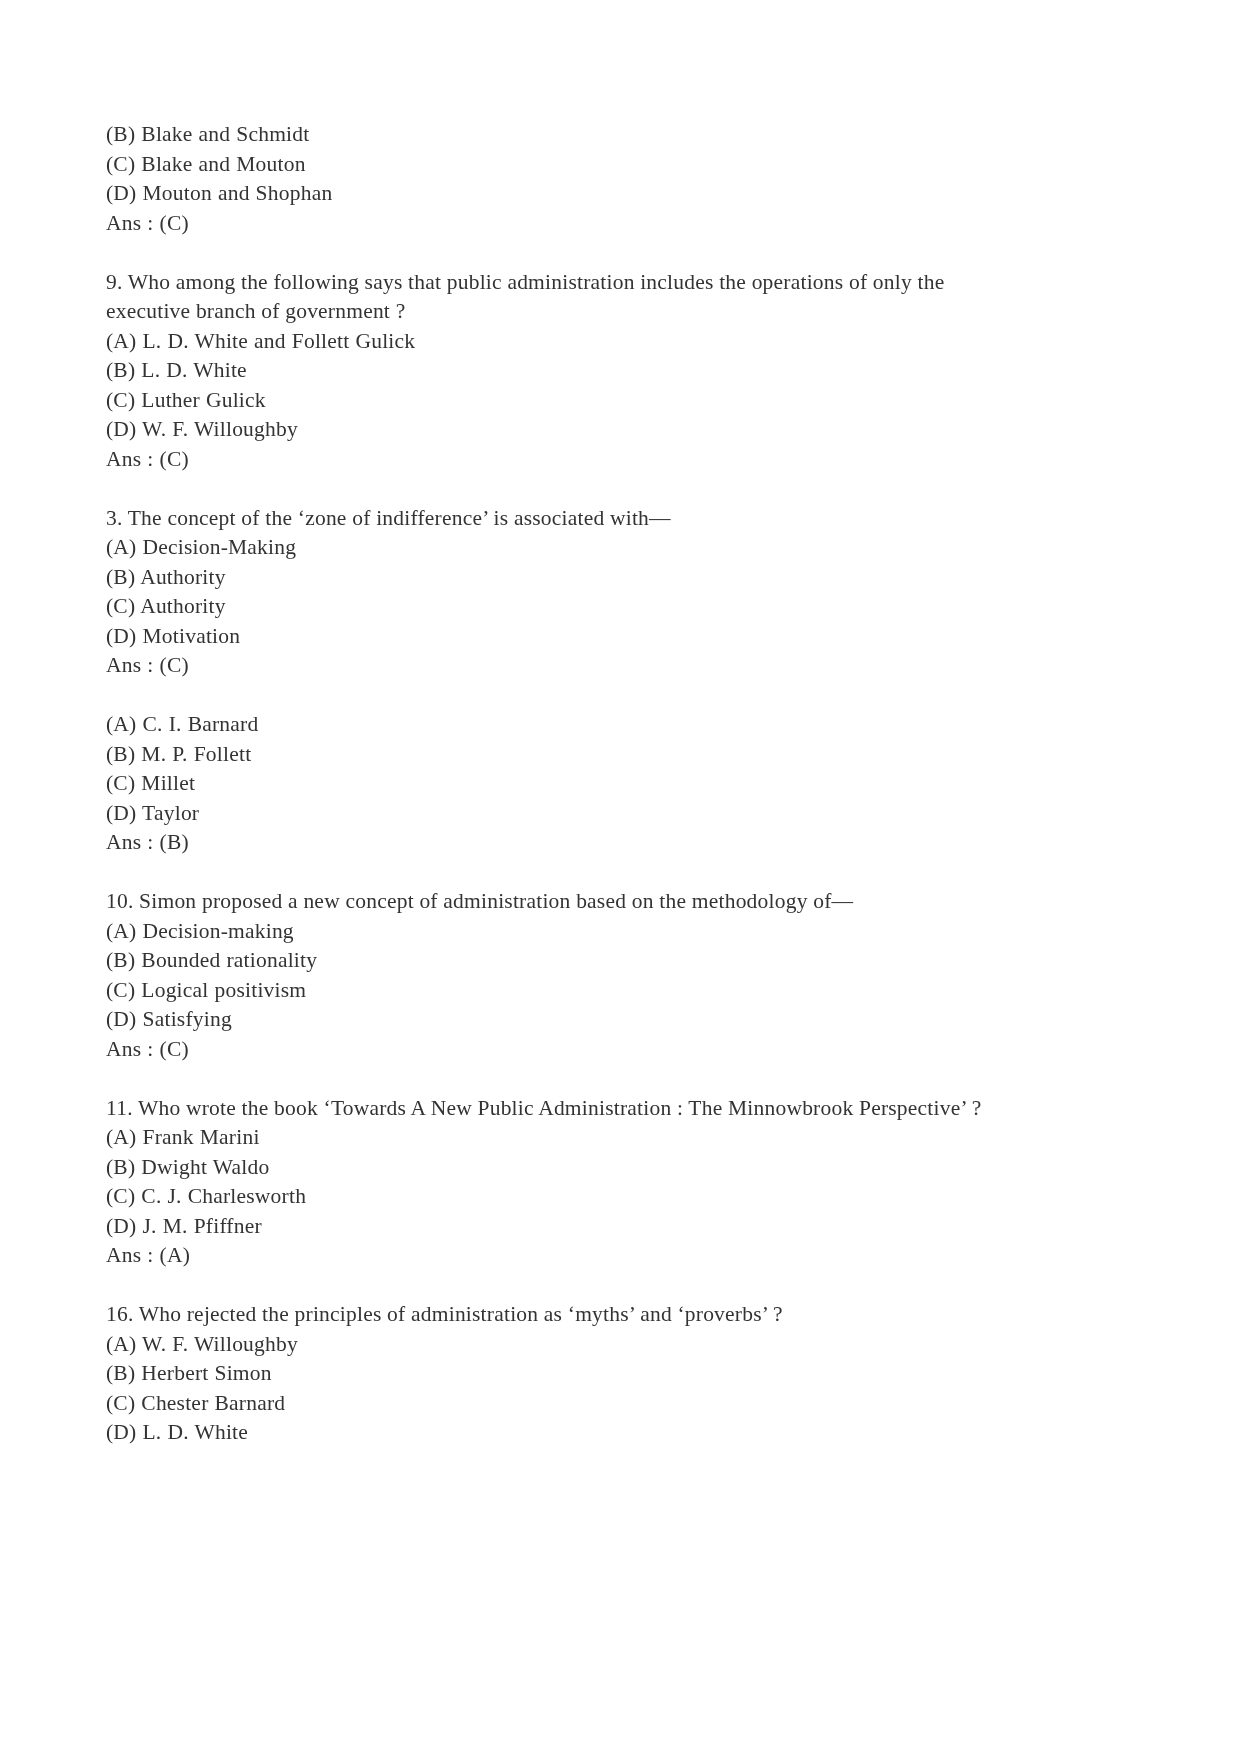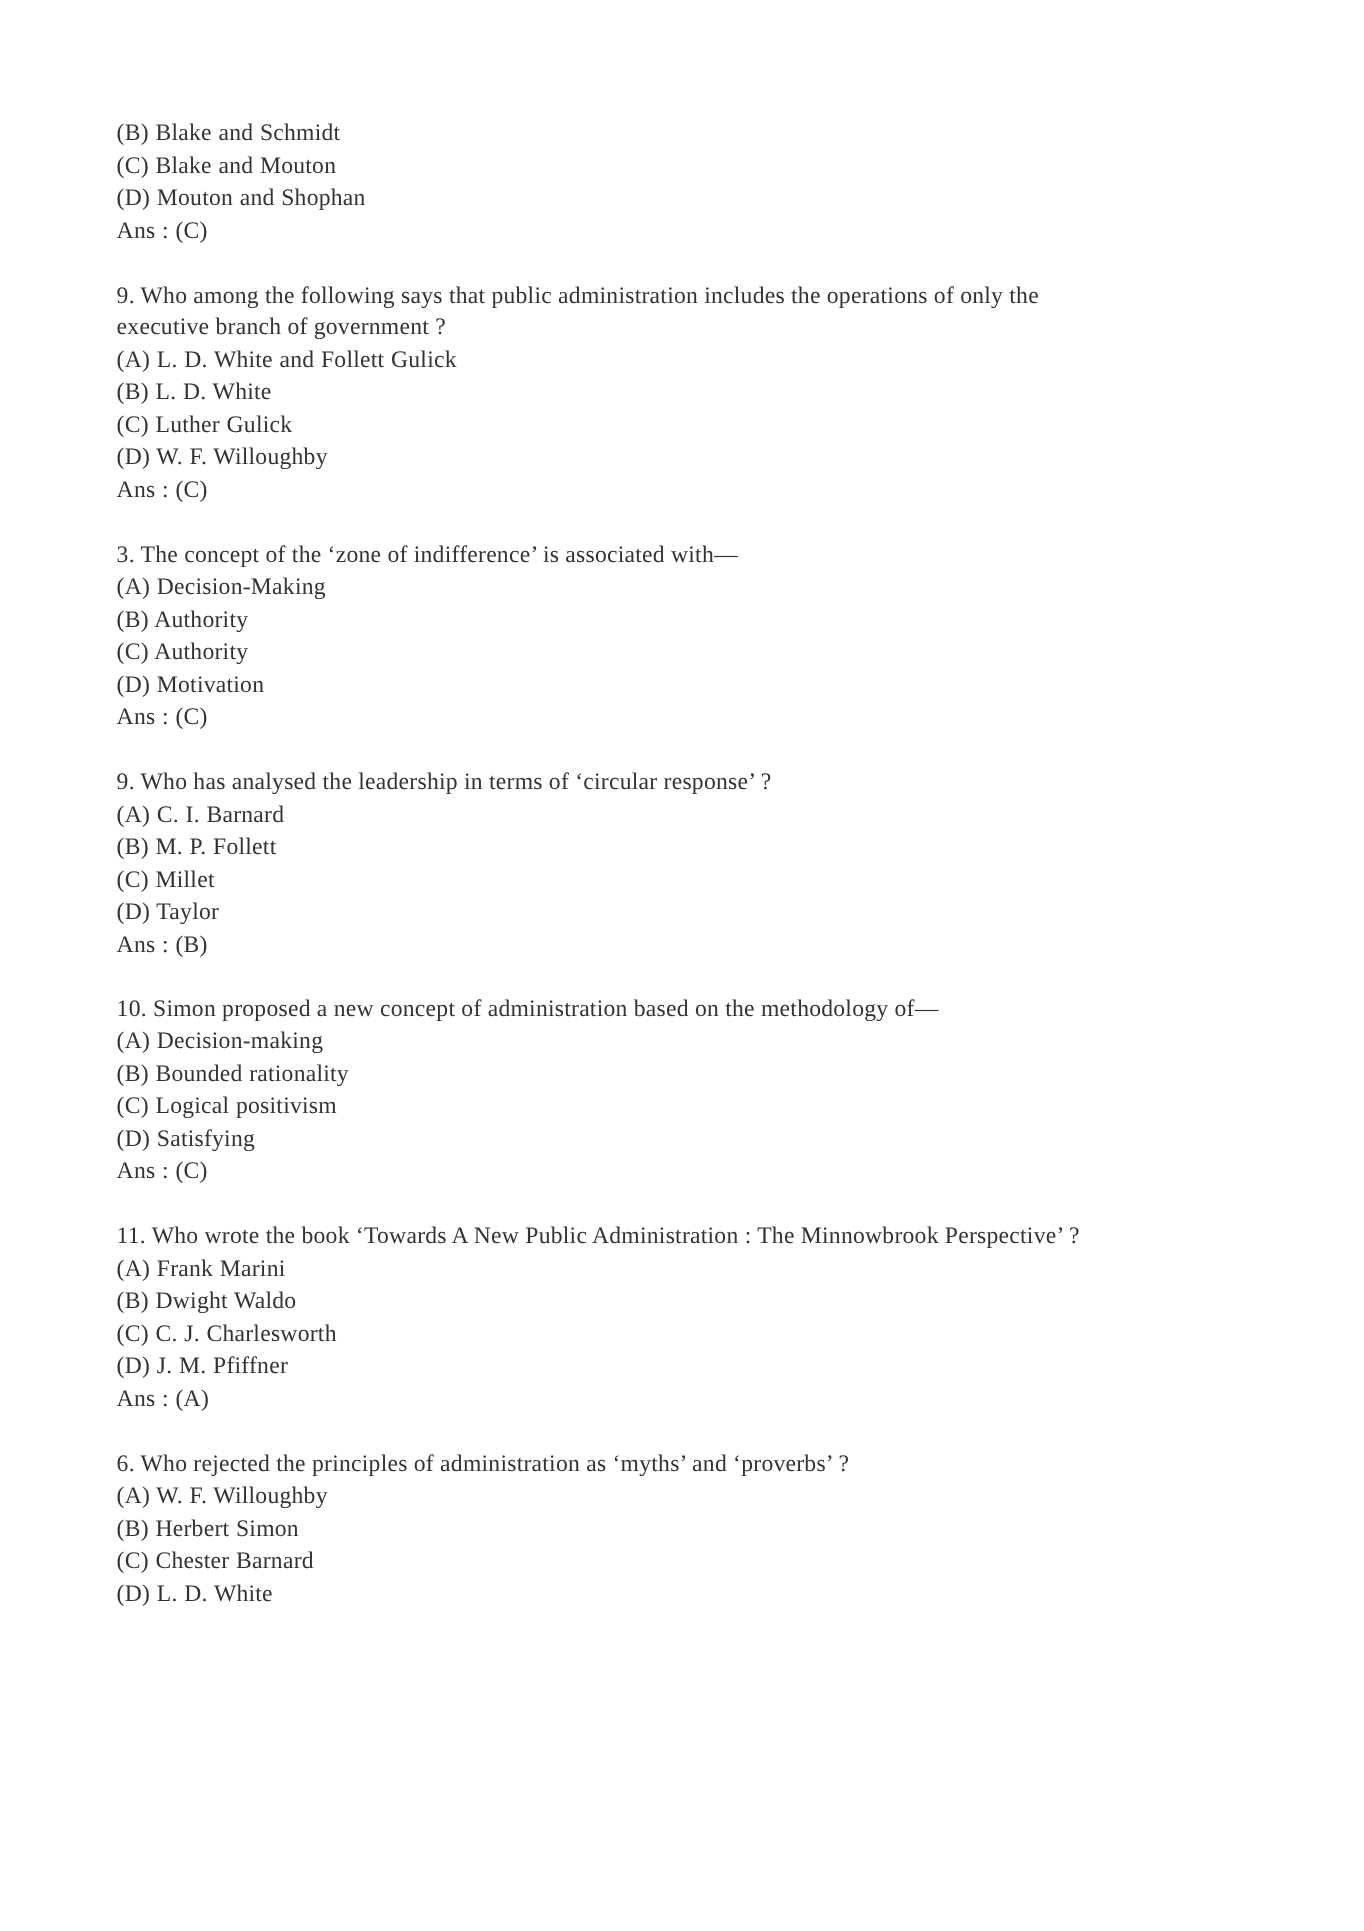--- a/index.html
+++ b/index.html
@@ -17,21 +17,21 @@
     position: relative;
     width: 1240px;
     height: 1755px;
     background: #ffffff;
     box-sizing: border-box;
     overflow: hidden;
   }
   .content {
     position: absolute;
     left: 106px;
-    top: 106px;
+    top: 120px;
     width: 900px;
   }
   .block {
     margin: 0 0 29.5px 0;
   }
   .block:last-child {
     margin-bottom: 0;
   }
   .line {
     font-size: 21.5px;
@@ -77,21 +77,20 @@
     <div class="block">
       <div class="question">3. The concept of the ‘zone of indifference’ is associated with—</div>
       <div class="line option">(A) Decision-Making</div>
       <div class="line option">(B) Authority</div>
       <div class="line option">(C) Authority</div>
       <div class="line option">(D) Motivation</div>
       <div class="line answer">Ans : (C)</div>
     </div>
 
     <div class="block">
-      <div class="question">9. Who has analysed the leadership in terms of ‘circular response’ ?</div>
       <div class="line option">(A) C. I. Barnard</div>
       <div class="line option">(B) M. P. Follett</div>
       <div class="line option">(C) Millet</div>
       <div class="line option">(D) Taylor</div>
       <div class="line answer">Ans : (B)</div>
     </div>
 
     <div class="block">
       <div class="question">10. Simon proposed a new concept of administration based on the methodology of—</div>
       <div class="line option">(A) Decision-making</div>
@@ -104,21 +103,21 @@
     <div class="block">
       <div class="question">11. Who wrote the book ‘Towards A New Public Administration : The Minnowbrook Perspective’ ?</div>
       <div class="line option">(A) Frank Marini</div>
       <div class="line option">(B) Dwight Waldo</div>
       <div class="line option">(C) C. J. Charlesworth</div>
       <div class="line option">(D) J. M. Pfiffner</div>
       <div class="line answer">Ans : (A)</div>
     </div>
 
     <div class="block">
-      <div class="question">6. Who rejected the principles of administration as ‘myths’ and ‘proverbs’ ?</div>
+      <div class="question">16. Who rejected the principles of administration as ‘myths’ and ‘proverbs’ ?</div>
       <div class="line option">(A) W. F. Willoughby</div>
       <div class="line option">(B) Herbert Simon</div>
       <div class="line option">(C) Chester Barnard</div>
       <div class="line option">(D) L. D. White</div>
     </div>
 
   </div>
 </div>
 
 </body></html>

